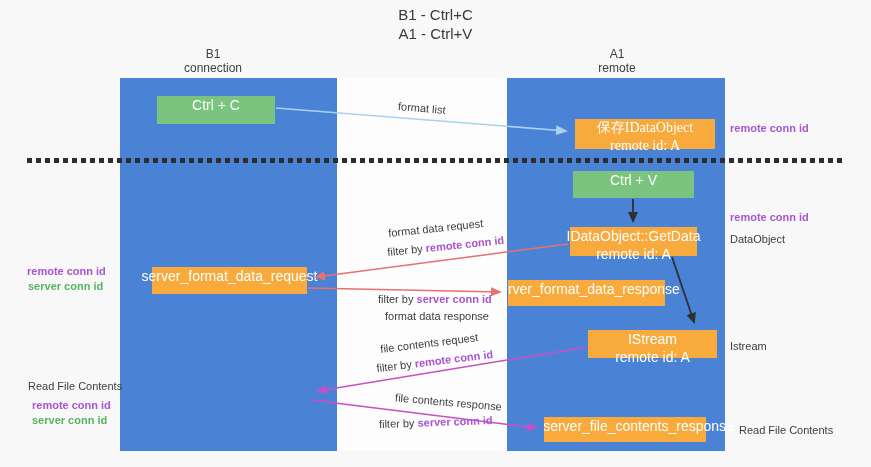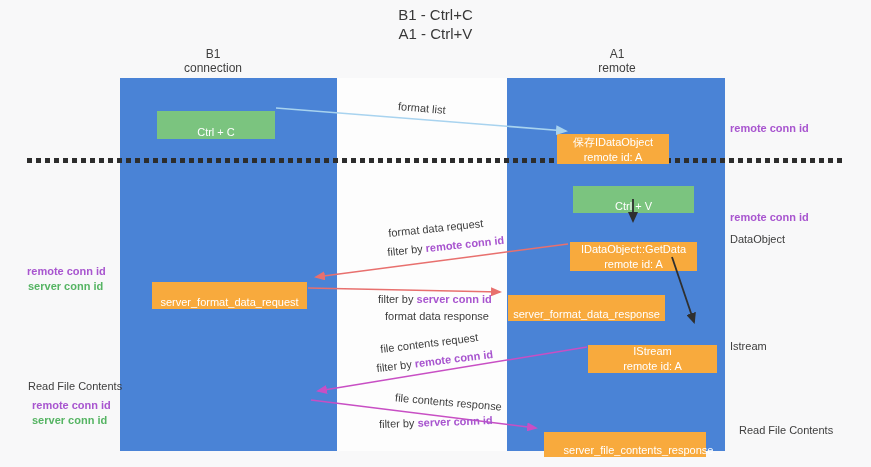--- a/index.html
+++ b/index.html
@@ -30,24 +30,23 @@
   .mid-gap{background:#fdfdfd;}
   .title{
     left:0;right:0;top:6px;
     text-align:center;
     font-size:15px;color:#383838;line-height:1.25;
   }
   .lane-header{
     text-align:center;font-size:12px;color:#3f3f3f;line-height:1.2;
   }
   .node{
-    display:flex;flex-direction:column;align-items:center;justify-content:flex-end;
-    color:#fff;font-size:11px;text-align:center;line-height:1.3;
+    display:flex;flex-direction:column;align-items:center;justify-content:flex-start;
+    color:#fff;font-size:14px;text-align:center;line-height:1.3;
     box-sizing:border-box;
-    margin-top:15px;
   }
   .green{background:var(--node-green);}
   .orange{background:var(--node-orange);}
   .sep{
     height:5px;
     background:repeating-linear-gradient(90deg,#2d2d2d 0 5px,transparent 5px 9px);
   }
   .edge-label{
     font-size:11px;color:var(--text-dark);white-space:nowrap;
     transform-origin:center center;
@@ -81,21 +80,21 @@
   <div class="abs mid-gap" style="left:337px;top:78px;width:170px;height:373px;"></div>
   <div class="abs lane" style="left:120px;top:78px;width:217px;height:373px;"></div>
   <div class="abs lane" style="left:507px;top:78px;width:218px;height:373px;"></div>
 
   <div class="abs sep" style="left:27px;top:158px;width:816px;"></div>
 
   <div class="abs node green" style="left:157px;top:96px;width:118px;height:28px;">
     <div>Ctrl + C</div>
   </div>
 
-  <div class="abs node orange" style="left:557px;top:119px;width:112px;height:30px;">
+  <div class="abs node orange" style="left:575px;top:119px;width:140px;height:30px;font-family:Liberation Serif, serif;">
     <div>保存IDataObject</div>
     <div>remote id: A</div>
   </div>
 
   <div class="abs node green" style="left:573px;top:171px;width:121px;height:27px;">
     <div>Ctrl + V</div>
   </div>
 
   <div class="abs node orange" style="left:570px;top:227px;width:127px;height:29px;">
     <div>IDataObject::GetData</div>

